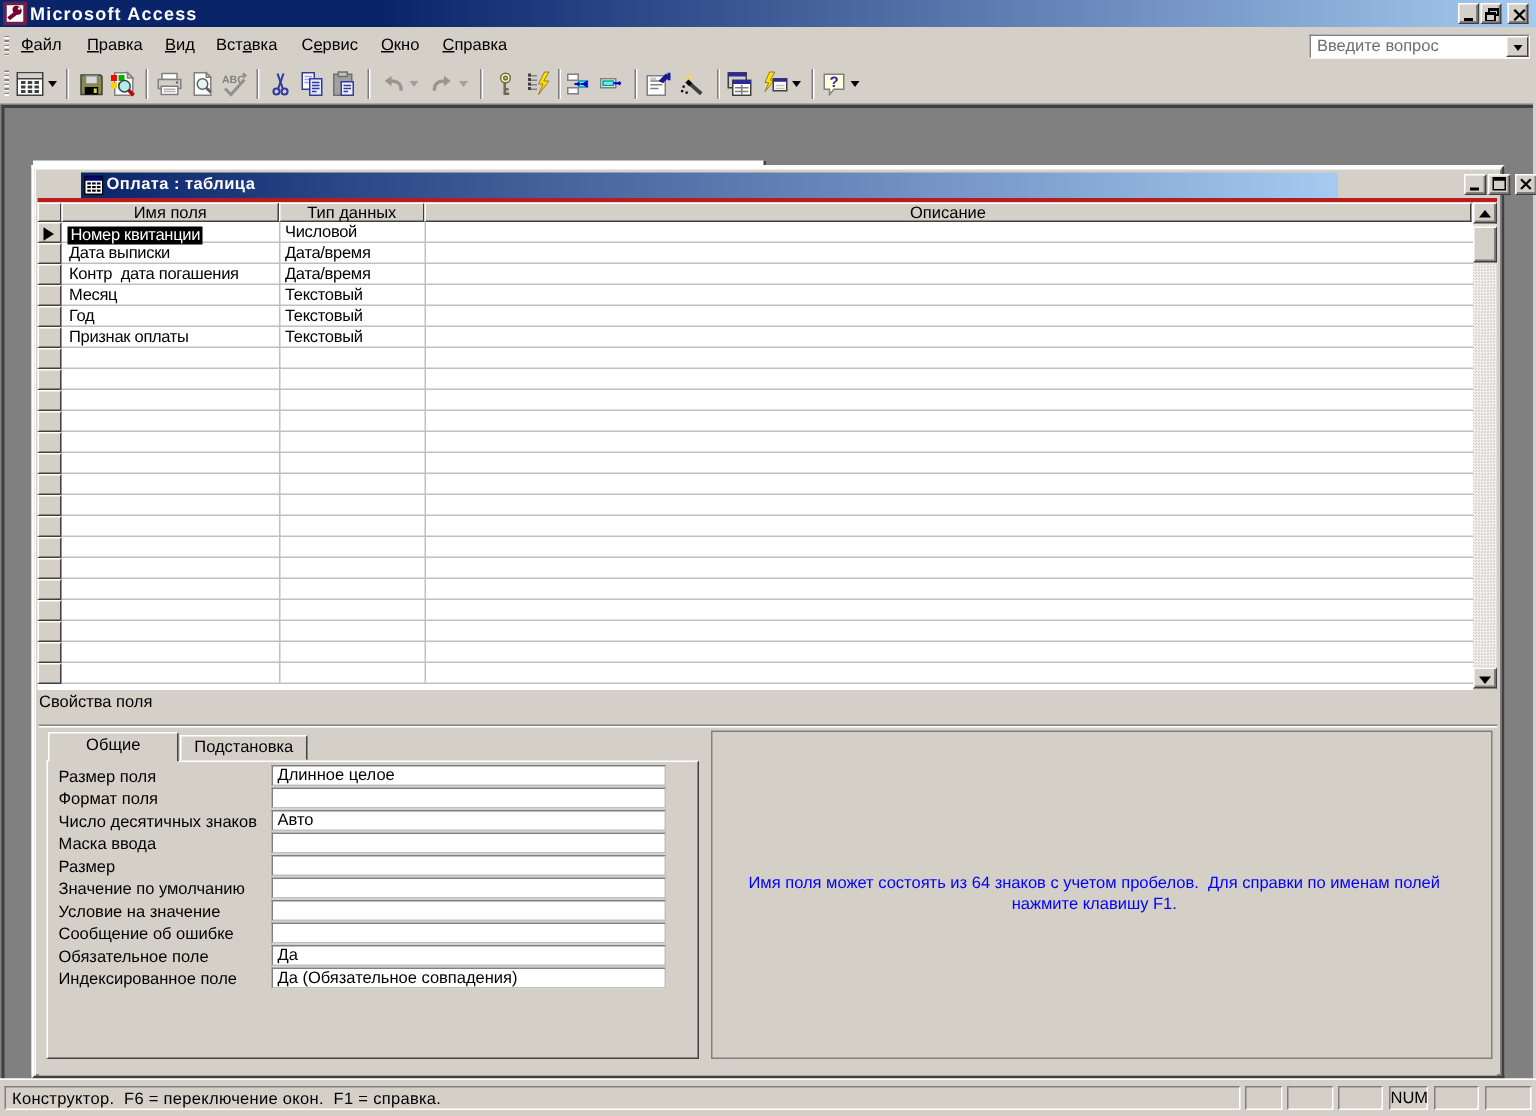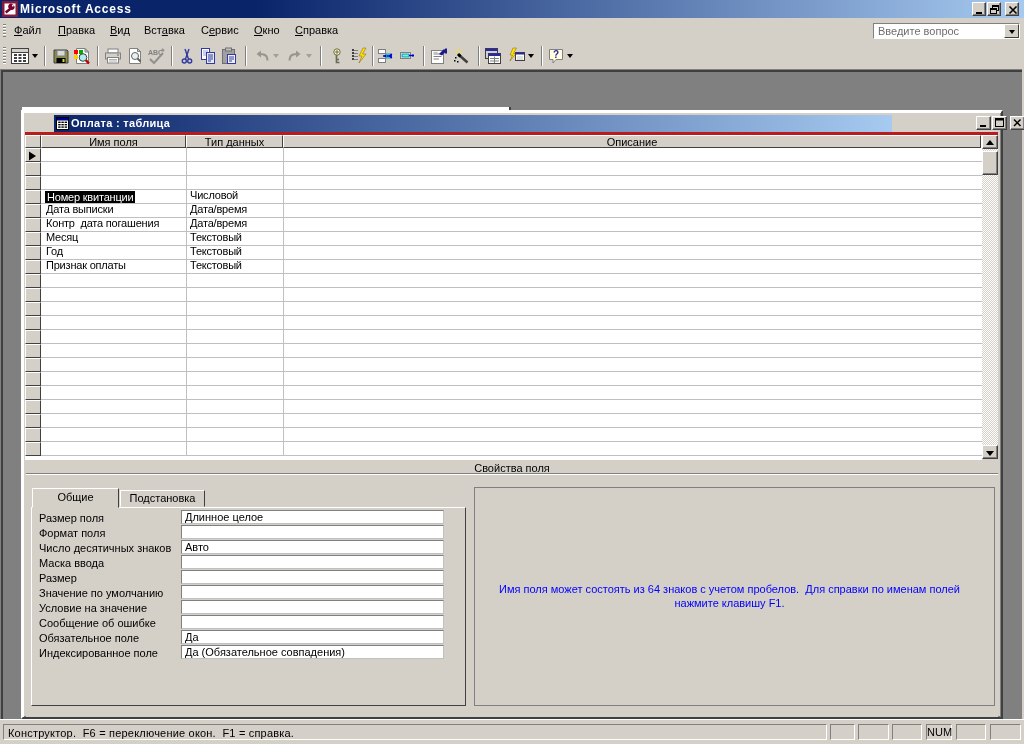--- a/index.html
+++ b/index.html
@@ -62,25 +62,25 @@
 .sbtn { position:absolute; left:0; width:16px; height:14px; background:#d4d0c8;
   border:1px solid; border-color:#fff #404040 #404040 #fff; box-shadow:inset -1px -1px 0 #808080; }
 .uparrow { width:0; height:0; border-left:4px solid transparent; border-right:4px solid transparent; border-bottom:5px solid #000; position:absolute; left:3px; top:4px; }
 .dnarrow2 { width:0; height:0; border-left:4px solid transparent; border-right:4px solid transparent; border-top:5px solid #000; position:absolute; left:3px; top:5px; }
 
 .hcell { position:absolute; top:0; height:13px; background:#d4d0c8; border:1px solid; border-color:#fff #404040 #404040 #fff;
   text-align:center; line-height:12px; }
 .selcell { position:absolute; left:0; width:16px; height:14px; background:#d4d0c8; border:1px solid; border-color:#fff #404040 #404040 #fff; }
 .gridrow { position:absolute; left:16px; height:14px; border-bottom:1px solid #c0c0c0; }
 .gv { position:absolute; width:1px; background:#c0c0c0; }
-.celltext { position:absolute; height:14px; line-height:14px; letter-spacing:-0.2px;margin-top:40px; }
-
-
-#propbar { position:absolute; left:3px; top:348px; width:972px; height:14px; background:#d4d0c8;
-  text-align:center; line-height:16px; border-bottom:1px solid #808080; box-shadow:0 1px 0 #fff; z-index:2; }
+.celltext { position:absolute; height:14px; line-height:14px; letter-spacing:-0.2px; }
+
+
+#propbar { position:absolute; left:3px; top:348px; width:972px; height:24px; background:#d4d0c8;
+  line-height:16px; border-bottom:1px solid #808080; box-shadow:0 1px 0 #fff; z-index:2; }
 
 
 #bottompane { position:absolute; left:3px; top:366px; width:972px; height:239px; background:#d4d0c8; }
 .tab { position:absolute; background:#d4d0c8; border:1px solid; border-color:#fff #404040 transparent #fff;
   text-align:center; }
 #leftpanel { position:absolute; left:5px; top:29px; width:435px; height:199px; background:#d4d0c8;
   border:1px solid; border-color:#fff #404040 #404040 #fff; }
 .prow { position:absolute; left:0; width:434px; height:15px; }
 .plabel { position:absolute; left:7px; top:1px; height:14px; line-height:14px; }
 .pfield { position:absolute; left:149px; top:0; width:263px; height:14px; background:#fff; border:1px solid #808080; border-right-color:#c0c0c0; border-bottom-color:#c0c0c0; line-height:12px; padding-left:3px; }

